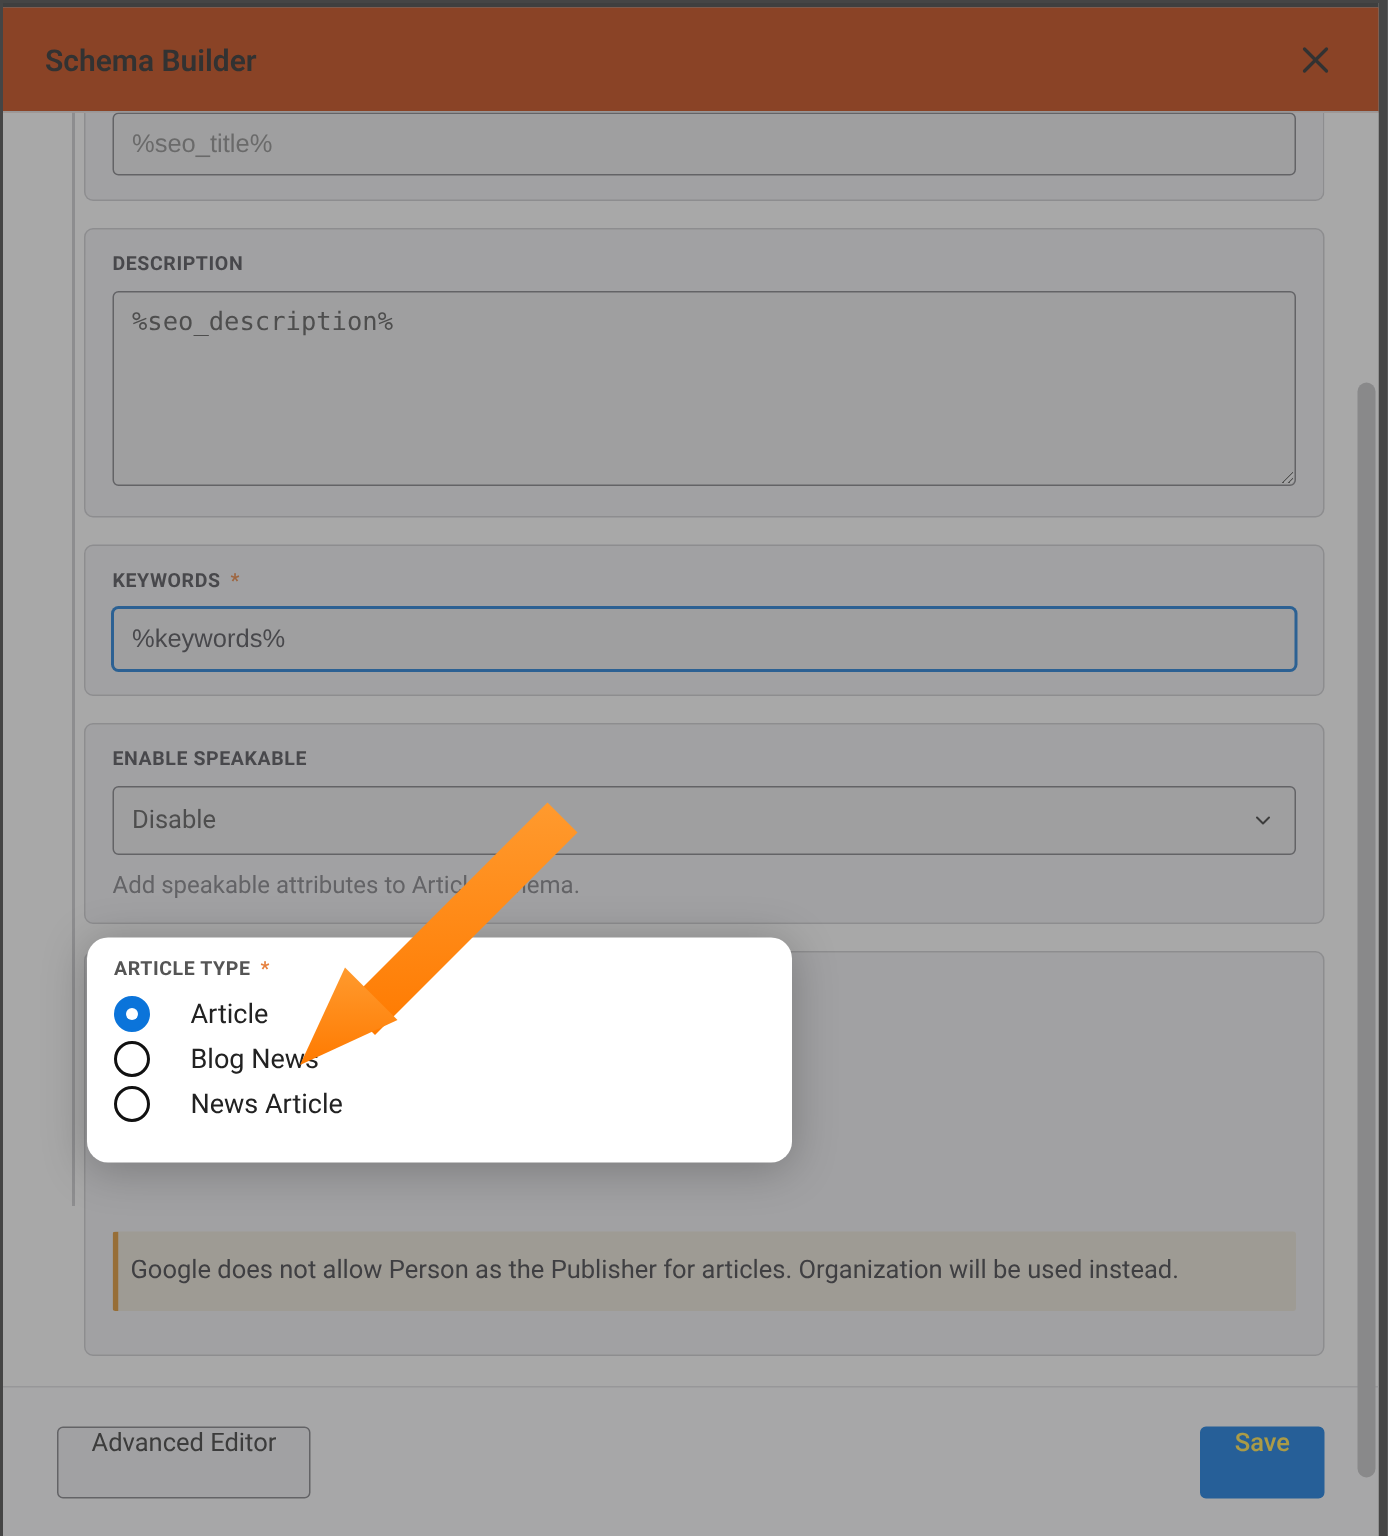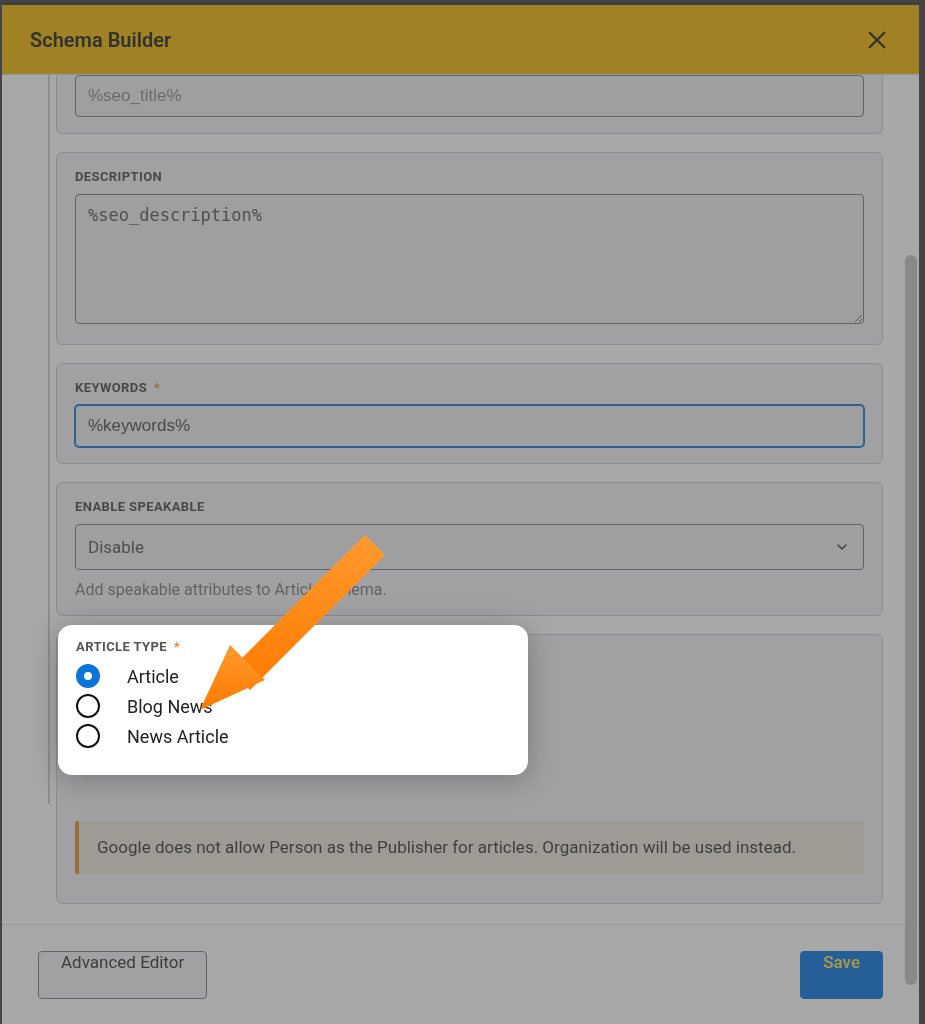--- a/index.html
+++ b/index.html
@@ -20,21 +20,21 @@
     display: flex;
     flex-direction: column;
   }
   .modal-header {
     height: 70px;
     padding: 0 28px;
     display: flex;
     align-items: center;
     justify-content: space-between;
     border-bottom: 1px solid #d9d9dc;
-    background: #eab308;
+    background: #c2410c;
   }
   .modal-title {
     font-size: 20px;
     font-weight: 600;
     color: #222;
   }
   .close-btn {
     width: 28px; height: 28px;
     display: flex; align-items: center; justify-content: center;
     cursor: pointer;
@@ -144,21 +144,21 @@
     display: none;
   }
   .radio-outer.checked .radio-inner { display: block; }
   .radio-label { font-size: 18px; color: #222; }
 
   
   .notice {
     margin-top: 20px;
     background: #e6e0d4;
     border-left: 4px solid #d98f2b;
-    padding: 14px 18px;
+    padding: 14px 8px;
     font-size: 17px;
     color: #3a3a3f;
     border-radius: 2px;
     line-height: 1.45;
   }
 
   
   .modal-footer {
     height: 100px;
     border-top: 1px solid #d9d9dc;

